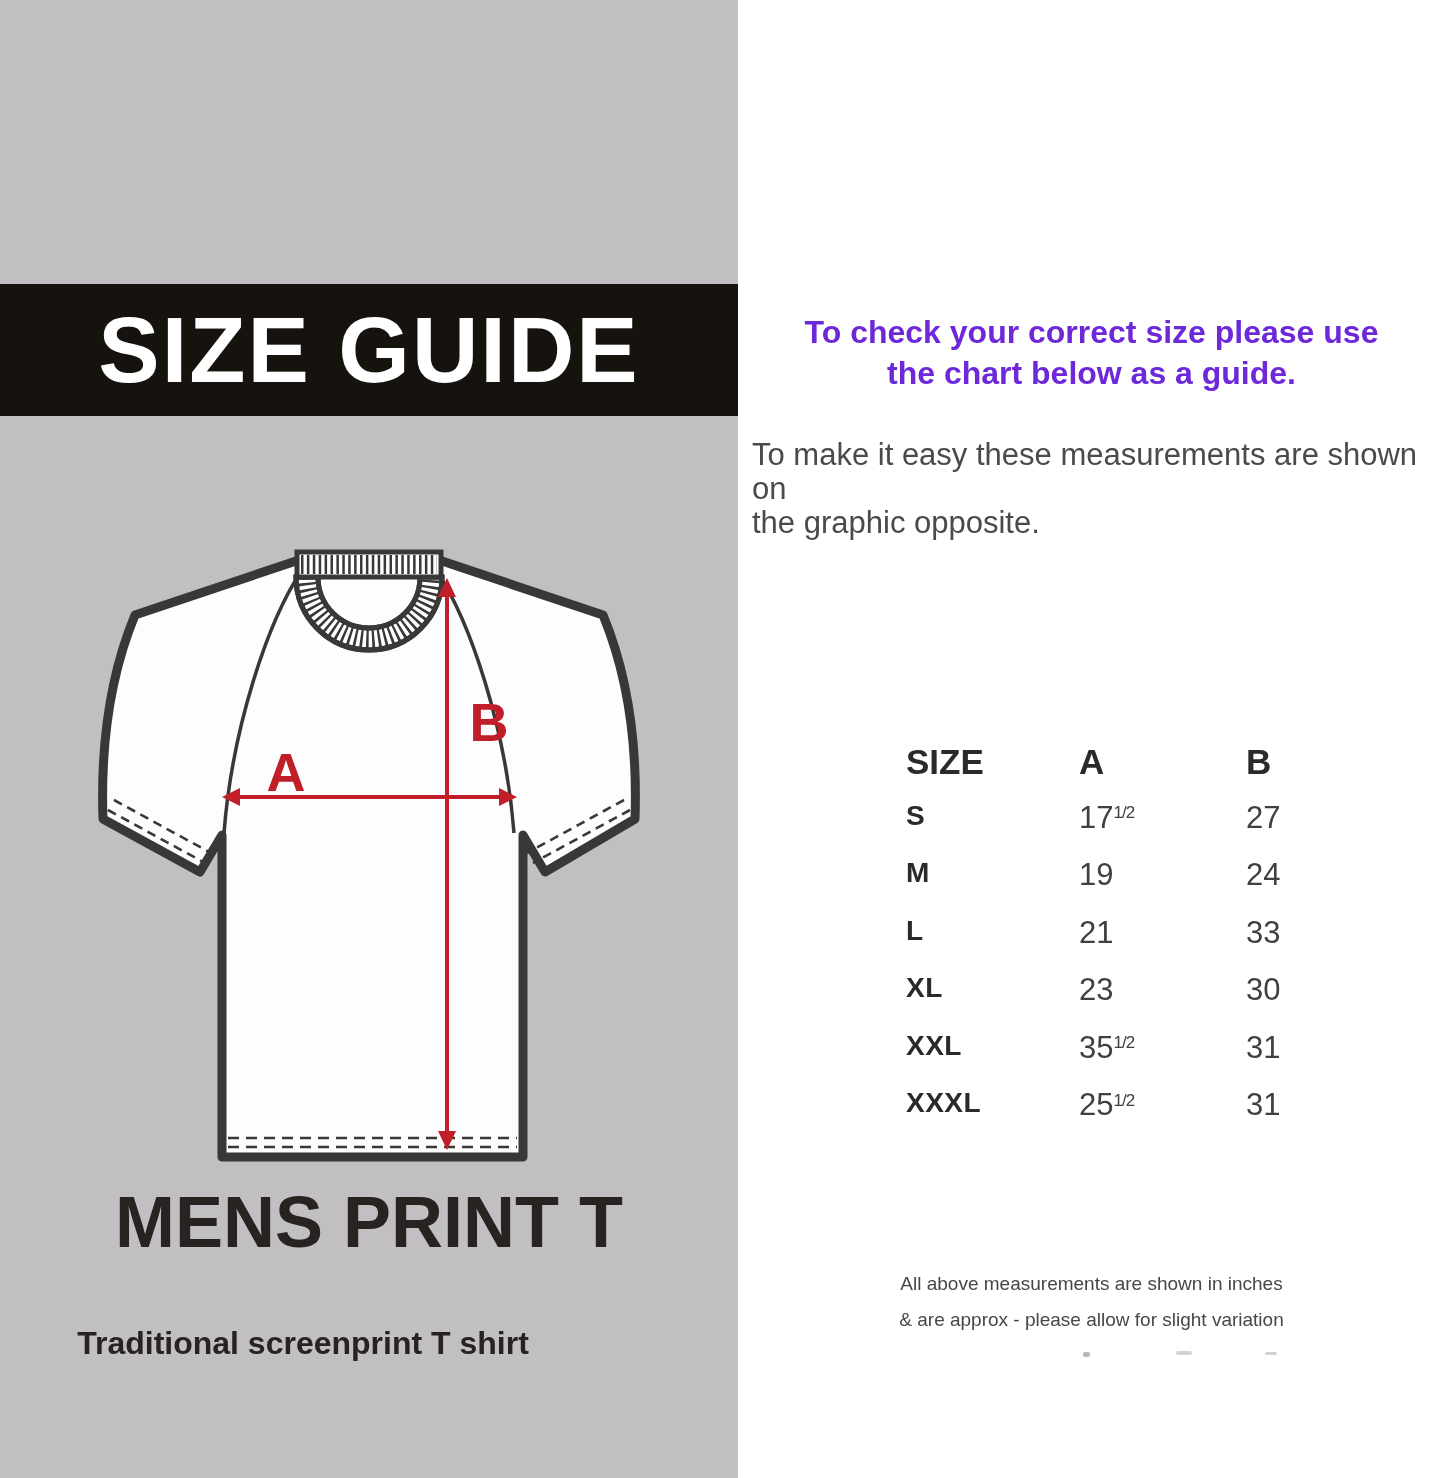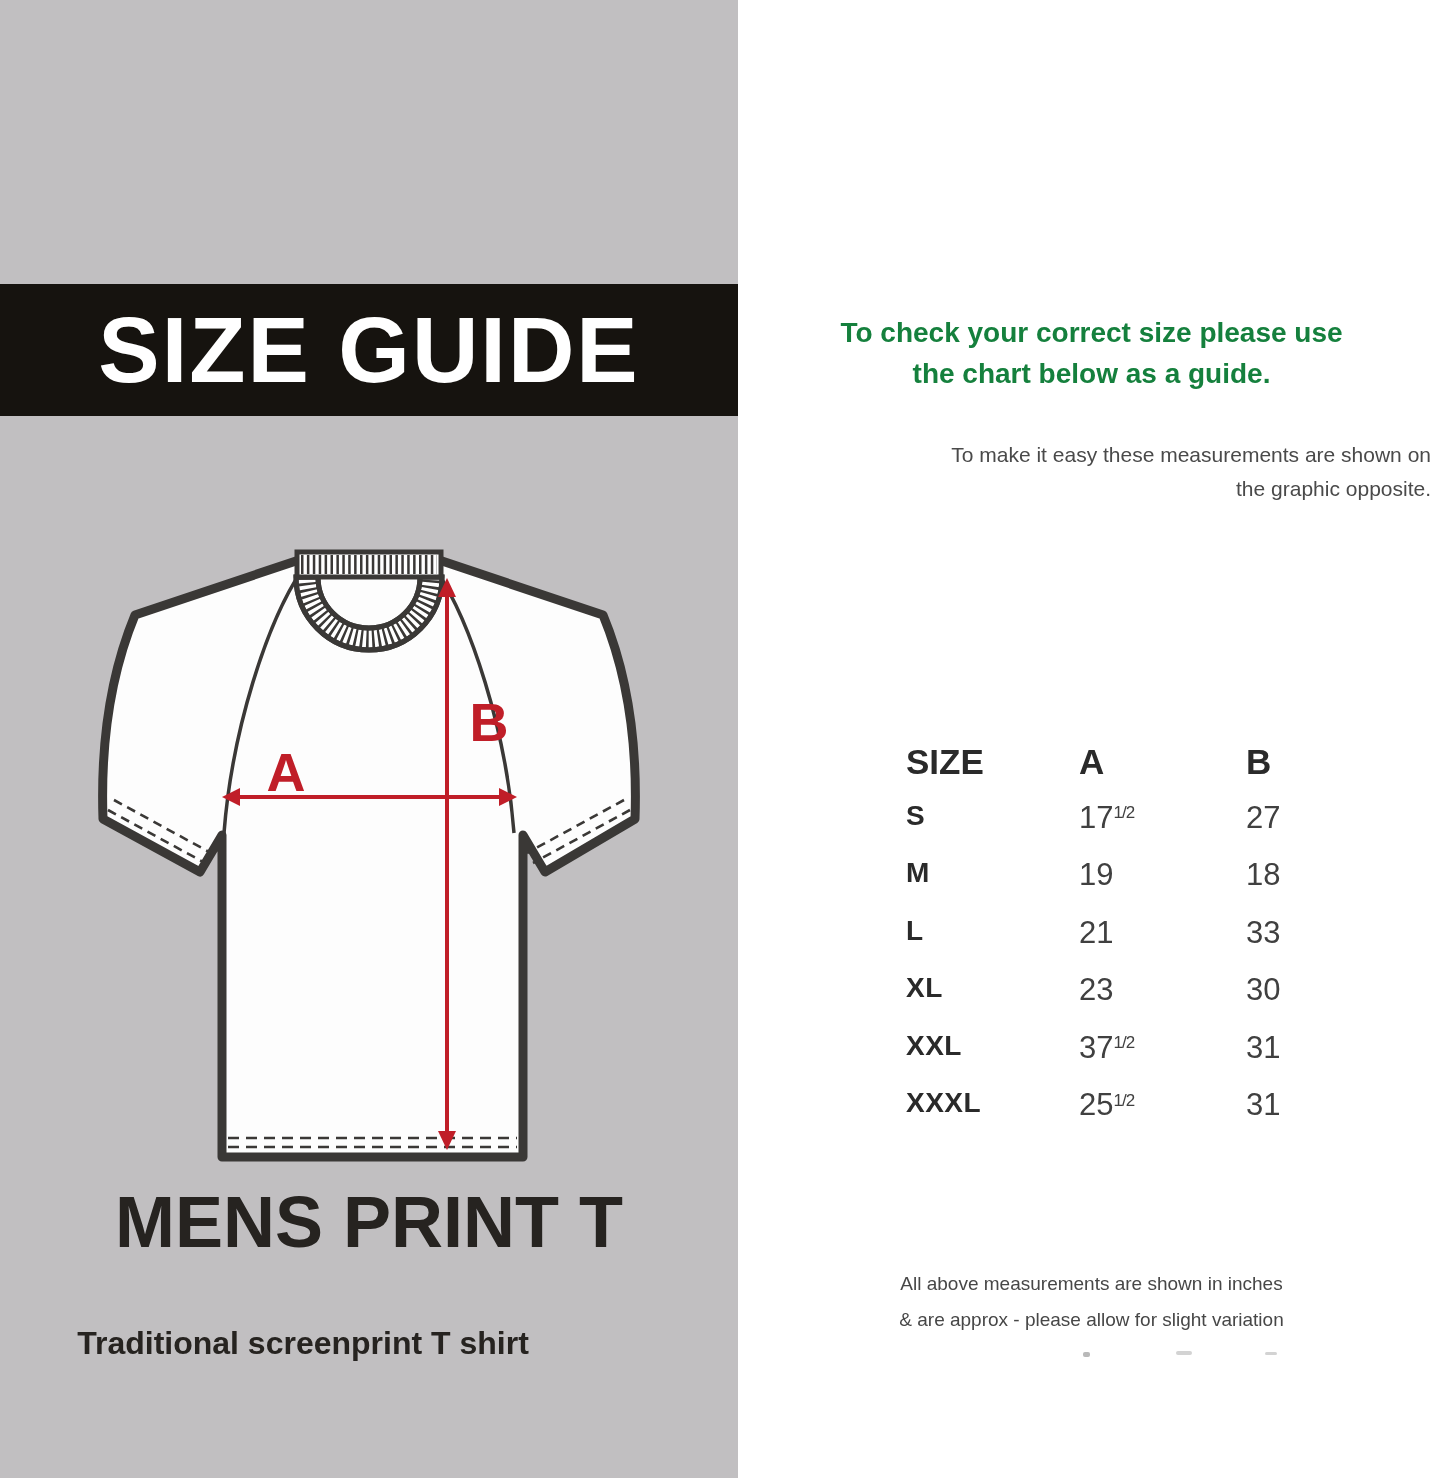--- a/index.html
+++ b/index.html
@@ -13,23 +13,23 @@
           display:flex;align-items:center;justify-content:center;}
   .banner-text{color:#ffffff;font-size:92px;font-weight:bold;letter-spacing:2px;line-height:1;}
   .shirt-svg{position:absolute;left:85px;top:530px;}
   .product-title{position:absolute;left:0;top:1186px;width:738px;text-align:center;
                  font-size:72px;font-weight:bold;color:#262320;letter-spacing:0px;line-height:1;}
   .product-subtitle{position:absolute;left:0;top:1326px;width:606px;text-align:center;
                     font-size:32px;font-weight:bold;color:#262320;line-height:1.1;}
   
   .right-panel{position:absolute;left:738px;top:0;width:707px;height:1478px;background:#ffffff;}
   .heading{position:absolute;left:20px;right:20px;top:312px;text-align:center;
-           font-size:28px;font-weight:bold;color:#15803d;line-height:41px;}
-  .para{position:absolute;left:14px;right:14px;text-align:right;
-        font-size:21px;font-weight:normal;color:#4a4a4a;line-height:34px;}
+           font-size:32px;font-weight:bold;color:#6d28d9;line-height:41px;}
+  .para{position:absolute;left:14px;right:14px;text-align:left;
+        font-size:31px;font-weight:normal;color:#4a4a4a;line-height:34px;}
   .para-1{top:438px;}
   .para-2{top:524px;}
   .size-table{position:absolute;left:168px;top:742px;width:440px;}
   .t-row{display:grid;grid-template-columns:173px 167px 100px;height:57.5px;align-items:start;}
   .t-head{font-size:35px;font-weight:bold;color:#2a2a2a;}
   .t-size{font-size:28px;font-weight:bold;color:#2a2a2a;letter-spacing:0.5px;}
   .t-num{font-size:31px;font-weight:normal;color:#404040;}
   .t-num sup{font-size:17px;position:relative;top:2px;letter-spacing:-1px;}
   .footnote{position:absolute;left:14px;right:14px;top:1266px;text-align:center;
             font-size:19px;color:#474747;line-height:36px;}
@@ -123,35 +123,35 @@
     </div>
 
     <div class="t-row">
       <span class="t-size">S</span>
       <span class="t-num"><span>17</span><sup>1/2</sup></span>
       <span class="t-num">27</span>
     </div>
     <div class="t-row">
       <span class="t-size">M</span>
       <span class="t-num"><span>19</span><sup></sup></span>
-      <span class="t-num">18</span>
+      <span class="t-num">24</span>
     </div>
     <div class="t-row">
       <span class="t-size">L</span>
       <span class="t-num"><span>21</span><sup></sup></span>
       <span class="t-num">33</span>
     </div>
     <div class="t-row">
       <span class="t-size">XL</span>
       <span class="t-num"><span>23</span><sup></sup></span>
       <span class="t-num">30</span>
     </div>
     <div class="t-row">
       <span class="t-size">XXL</span>
-      <span class="t-num"><span>37</span><sup>1/2</sup></span>
+      <span class="t-num"><span>35</span><sup>1/2</sup></span>
       <span class="t-num">31</span>
     </div>
     <div class="t-row">
       <span class="t-size">XXXL</span>
       <span class="t-num"><span>25</span><sup>1/2</sup></span>
       <span class="t-num">31</span>
     </div>
   </div>
 
   <div class="footnote">

